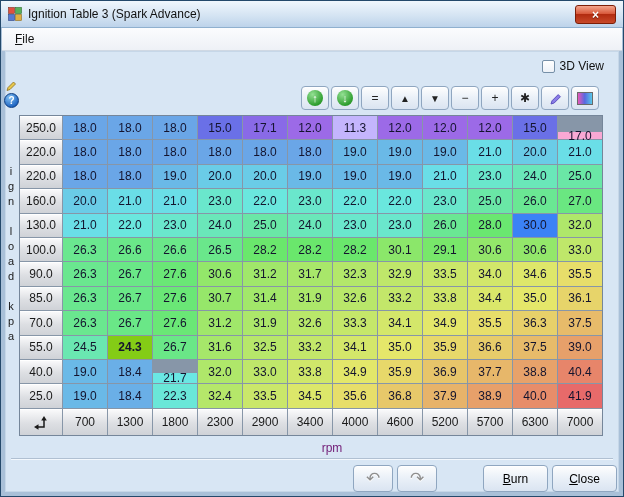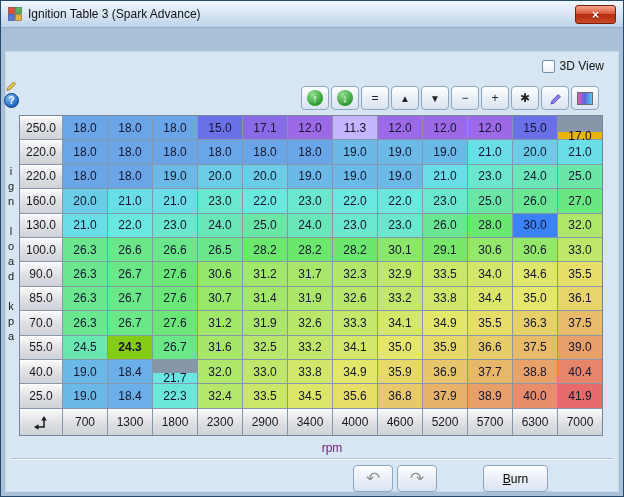--- a/index.html
+++ b/index.html
@@ -129,20 +129,25 @@
       <rect x="7.5" y="0.5" width="6" height="6" fill="#58b058" stroke="#2e6e2e" stroke-width="0.6"></rect>
       <rect x="0.5" y="7.5" width="6" height="6" fill="#5878d0" stroke="#2e4480" stroke-width="0.6"></rect>
       <rect x="7.5" y="7.5" width="6" height="6" fill="#e0b040" stroke="#8a6a20" stroke-width="0.6"></rect>
     </svg>
     <span class="title-text">Ignition Table 3 (Spark Advance)</span>
   </div>
   <div class="close-btn">
     <span>×</span>
   </div>
 
+  <div class="menubar">
+    <div class="menu-item">
+      <span class="mnemonic">File</span>
+    </div>
+  </div>
 
   <div class="content"></div>
 
   <div class="view3d">
     <span class="checkbox"></span>
     <span class="view3d-label">3D View</span>
   </div>
 
   <span class="edit-indicator">
     <svg width="13" height="13" viewBox="0 0 13 13">
@@ -196,21 +201,21 @@
       <div class="cell" style="background: rgb(106, 166, 231);">18.0</div>
       <div class="cell" style="background: rgb(106, 166, 231);">18.0</div>
       <div class="cell" style="background: rgb(106, 112, 231);">15.0</div>
       <div class="cell" style="background: rgb(137, 106, 231);">17.1</div>
       <div class="cell" style="background: rgb(156, 106, 231);">12.0</div>
       <div class="cell" style="background: #c4b5fd;">11.3</div>
       <div class="cell" style="background: rgb(156, 106, 231);">12.0</div>
       <div class="cell" style="background: rgb(156, 106, 231);">12.0</div>
       <div class="cell" style="background: rgb(156, 106, 231);">12.0</div>
       <div class="cell" style="background: rgb(106, 112, 231);">15.0</div>
-      <div class="cell" style="background: #eab308; margin-top: 16px;">17.0</div>
+      <div class="cell" style="background: #f9a8d4; margin-top: 16px;">17.0</div>
       <div class="hdr">220.0</div>
       <div class="cell" style="background: rgb(106, 166, 231);">18.0</div>
       <div class="cell" style="background: rgb(106, 166, 231);">18.0</div>
       <div class="cell" style="background: rgb(106, 166, 231);">18.0</div>
       <div class="cell" style="background: rgb(106, 166, 231);">18.0</div>
       <div class="cell" style="background: rgb(106, 166, 231);">18.0</div>
       <div class="cell" style="background: rgb(106, 166, 231);">18.0</div>
       <div class="cell" style="background: rgb(106, 185, 231);">19.0</div>
       <div class="cell" style="background: rgb(106, 185, 231);">19.0</div>
       <div class="cell" style="background: rgb(106, 185, 231);">19.0</div>
@@ -373,14 +378,17 @@
   <div class="sep"></div>
   <div class="fbtn undo-btn">
     <span class="arrow-glyph">↶</span>
   </div>
   <div class="fbtn redo-btn">
     <span class="arrow-glyph">↷</span>
   </div>
   <div class="fbtn burn-btn">
     <span class="mnemonic">Burn</span>
   </div>
+  <div class="fbtn closebtn">
+    <span class="mnemonic">Close</span>
+  </div>
 
 </div>
 
 </body></html>

